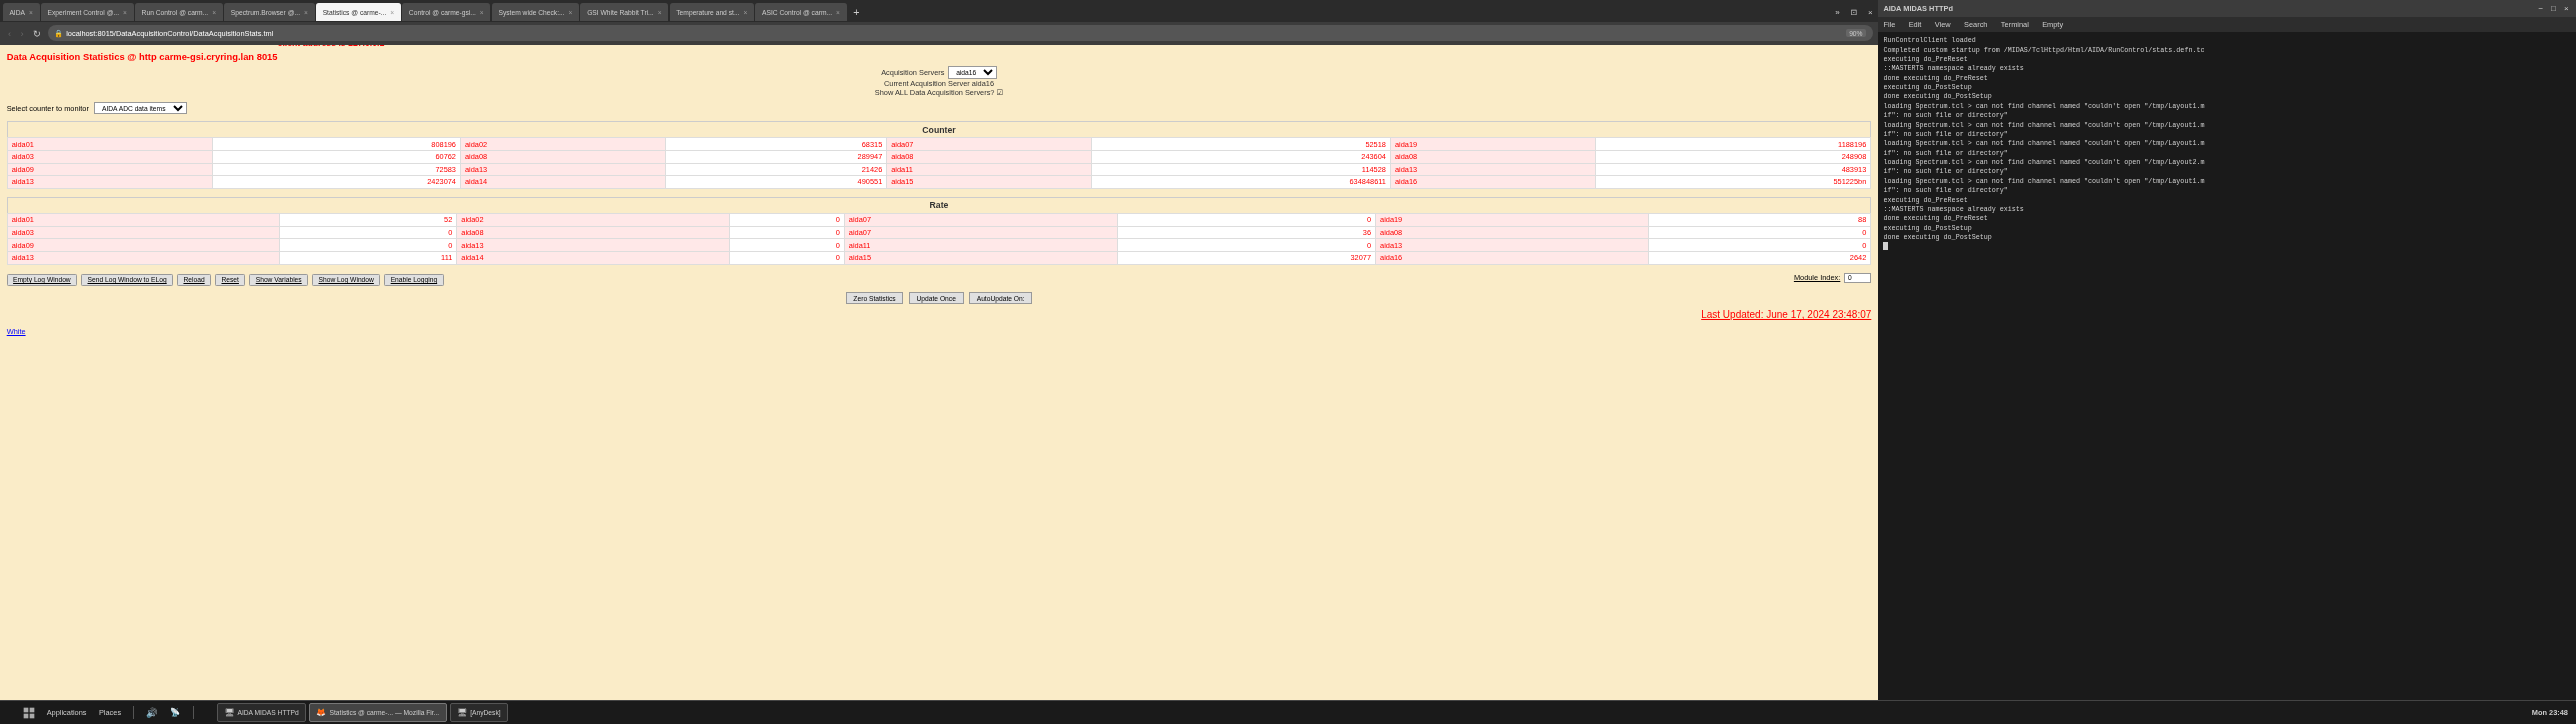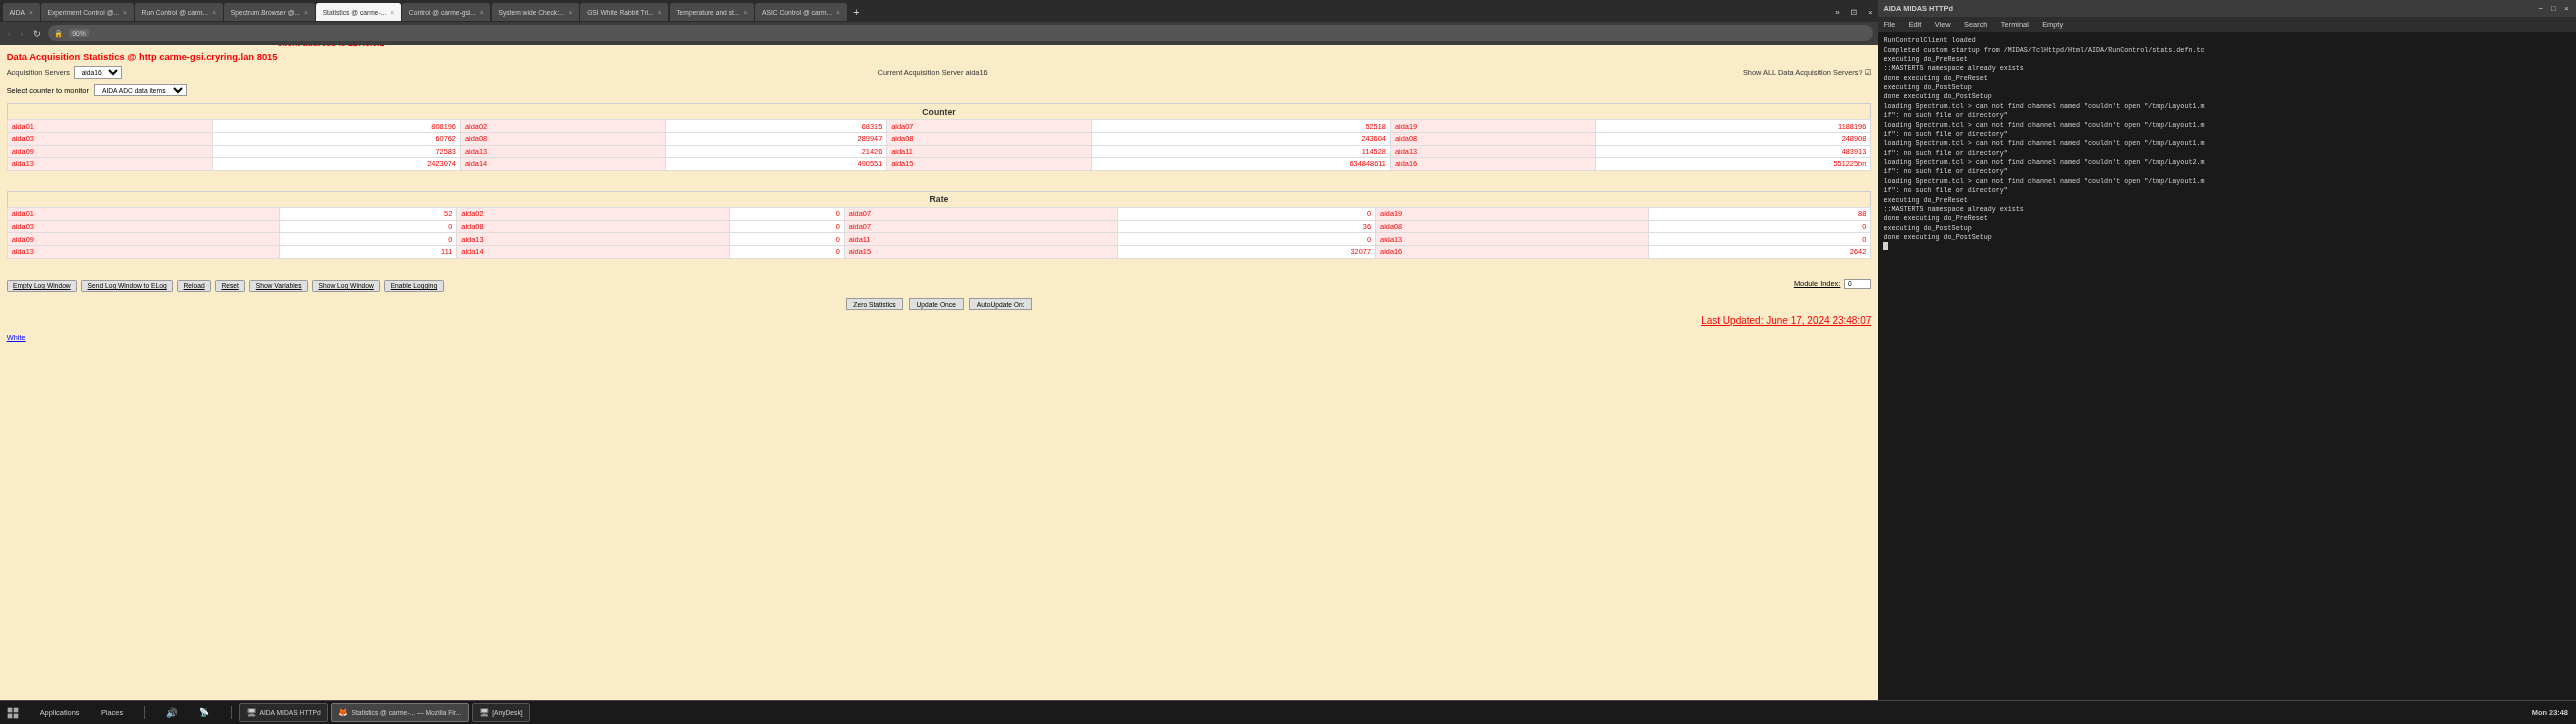--- a/index.html
+++ b/index.html
@@ -148,25 +148,26 @@
       color: red;
       font-size: 8.7px;
       font-weight: bold;
       text-align: right;
       margin-top: -13.4px;
       margin-bottom: 6.7px;
     }
 
     .servers-row {
       display: flex;
-      justify-content: space-between;
+      justify-content: center;
       align-items: center;
       margin-bottom: 5.4px;
       font-size: 7.4px;
       color: #333;
+      flex-direction: column;
     }
 
     .server-left, .server-center, .server-right {
       display: flex;
       align-items: center;
       gap: 4px;
     }
 
     .server-label {
       font-size: 7.4px;
@@ -188,21 +189,21 @@
     .counter-monitor-row {
       margin-bottom: 6.7px;
       font-size: 7.4px;
       display: flex;
       align-items: center;
       gap: 5.4px;
     }
 
     .data-table-section {
       width: 100%;
-      margin-bottom: 20px;
+      margin-bottom: 8px;
     }
 
     .section-header {
       background: #faecc8;
       text-align: center;
       font-weight: bold;
       font-size: 8.7px;
       color: #333;
       padding: 2.7px;
       border: 0.7px solid #ccc;
@@ -386,22 +387,22 @@
       position: fixed;
       bottom: 0;
       left: 0;
       z-index: 100;
       border-top: 0.7px solid #444;
     }
 
     .taskbar-left {
       display: flex;
       align-items: center;
-      gap: 16px;
-      padding: 0 5px;
+      gap: 7px;
+      padding: 0 21px;
     }
 
     .taskbar-app-icon {
       width: 16px;
       height: 16px;
       display: flex;
       align-items: center;
       justify-content: center;
       cursor: pointer;
     }
@@ -508,20 +509,21 @@
         <span class="tab-action-btn">×</span>
       </div>
     </div>
 
     <div class="nav-bar">
       <button class="nav-btn" disabled="">‹</button>
       <button class="nav-btn" disabled="">›</button>
       <button class="nav-btn">↻</button>
       <div class="address-bar">
         <span style="color:#aaa;margin-right:2.7px;">🔒</span>
+        <input class="address-input" type="text" value="localhost:8015/DataAcquisitionControl/DataAcquisitionStats.tml" style="">
         <span class="zoom-badge">90%</span>
       </div>
     </div>
   </div>
 
   <div class="page-content">
     <div class="topbar-with-client">
       <div class="page-title">Data Acquisition Statistics @ http carme-gsi.cryring.lan 8015</div>
       <div class="client-address">client address is 127.0.0.1</div>
     </div>

